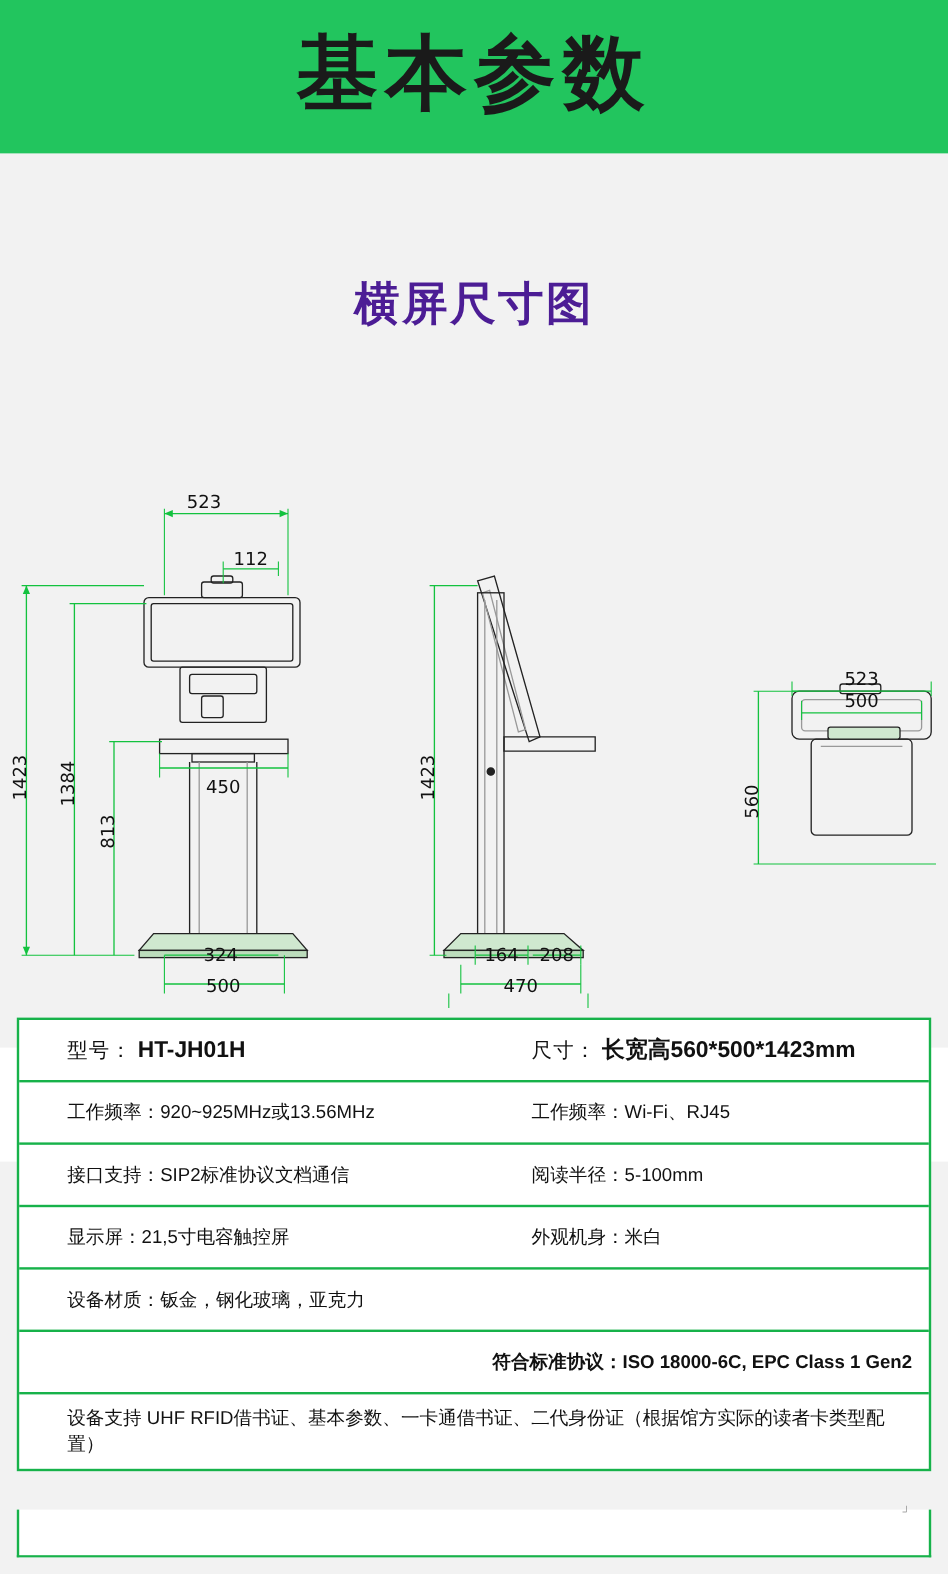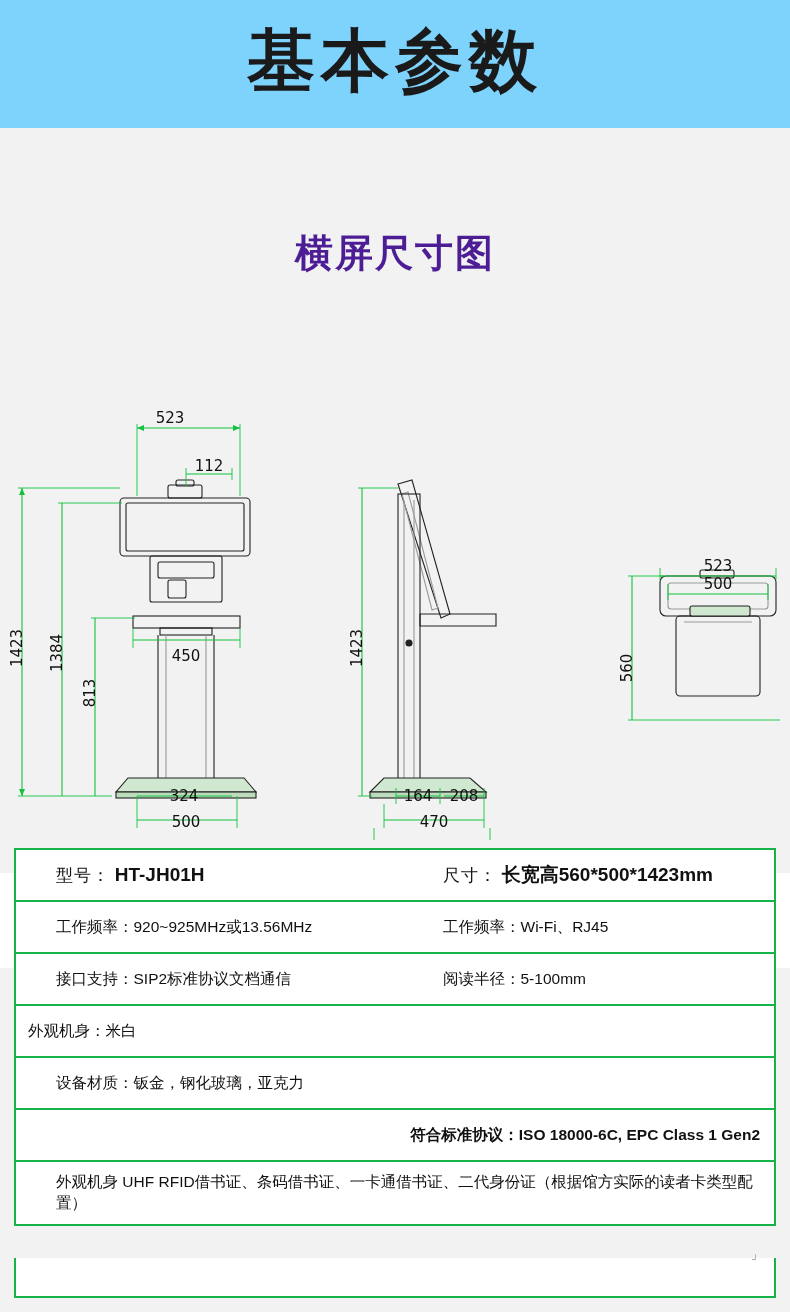--- a/index.html
+++ b/index.html
@@ -16,21 +16,21 @@
     position: relative;
     width: 790px;
     height: 1312px;
     background: #f2f2f2;
   }
   
   .header {
     position: absolute;
     left: 0; top: 0;
     width: 790px; height: 128px;
-    background: #7dd3fc;
+    background: #22c55e;
   }
   .header-title {
     position: absolute;
     left: 0; top: 16px;
     width: 790px;
     text-align: center;
     font-family: "DejaVu Sans", sans-serif;
     font-weight: bold;
     font-size: 68px;
     letter-spacing: 6px;
@@ -250,32 +250,33 @@
       <div class="tcell left">工作频率：920~925MHz或13.56MHz</div>
       <div class="tcell right">工作频率：Wi-Fi、RJ45</div>
     </div>
 
     <div class="trow">
       <div class="tcell left">接口支持：SIP2标准协议文档通信</div>
       <div class="tcell right">阅读半径：5-100mm</div>
     </div>
 
     <div class="trow">
+      <div class="tcell left">显示屏：21,5寸电容触控屏</div>
       <div class="tcell right">外观机身：米白</div>
     </div>
 
     <div class="trow">
       <div class="tcell full">设备材质：钣金，钢化玻璃，亚克力</div>
     </div>
 
     <div class="trow">
       <div class="tcell full bold-val">符合标准协议：ISO 18000-6C, EPC Class 1 Gen2</div>
     </div>
 
     <div class="trow row-tall">
-      <div class="tcell full" style="white-space:normal">外观机身 UHF RFID借书证、条码借书证、一卡通借书证、二代身份证（根据馆方实际的读者卡类型配置）</div>
+      <div class="tcell full" style="white-space:normal">设备支持 UHF RFID借书证、基本参数、一卡通借书证、二代身份证（根据馆方实际的读者卡类型配置）</div>
     </div>
   </div>
 
   <div class="footer-blank"></div>
   <div class="footer-tick">」</div>
   <div class="band-left"></div>
 </div>
 
 </body></html>

